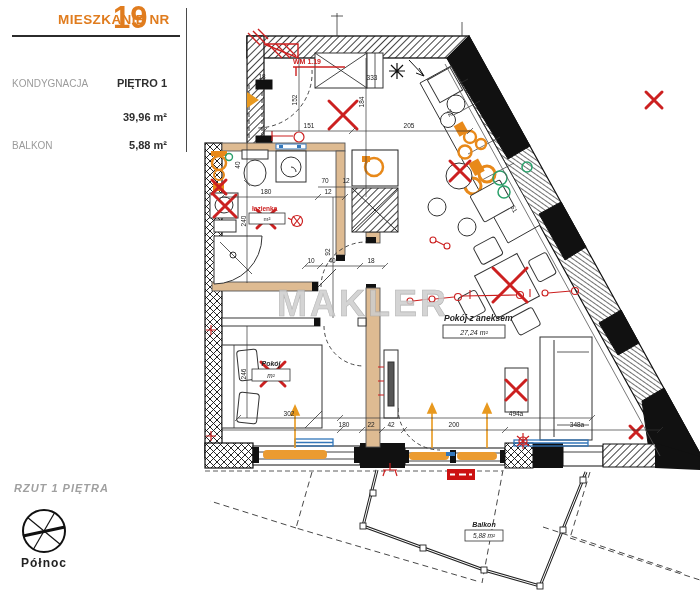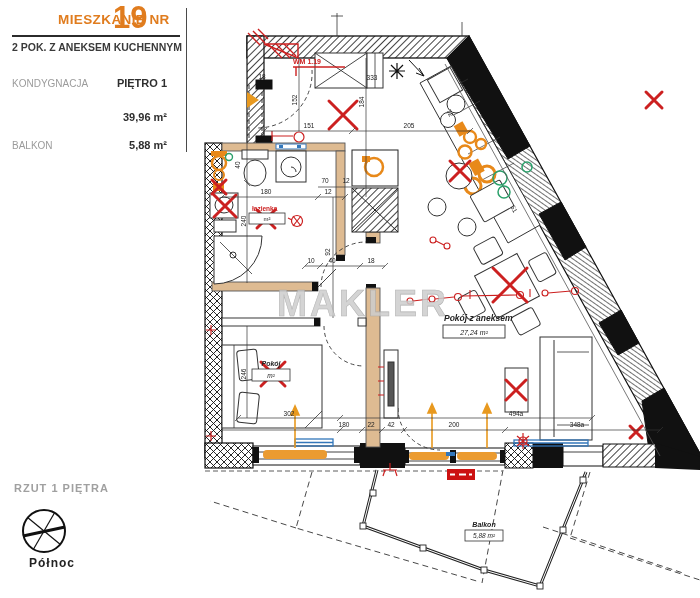--- a/index.html
+++ b/index.html
@@ -9,22 +9,22 @@
   .panel{position:absolute;left:0;top:0;width:195px;height:598px;}
   .title-label{position:absolute;left:14px;top:12px;font-size:13.5px;font-weight:bold;
         color:#E07C1E;letter-spacing:.4px;padding-left:44px;}
   .title-number{position:absolute;left:113px;top:0px;font-size:31px;font-weight:bold;color:#E07C1E;}
   .rule{position:absolute;left:12px;top:35px;width:168px;height:2px;background:#2b2b2b;}
   .subtitle{position:absolute;left:12px;top:41px;font-size:10.5px;font-weight:bold;color:#3a3a3a;}
   .vdiv{position:absolute;left:186px;top:8px;width:1px;height:144px;background:#4a4a4a;}
   .row-label{position:absolute;left:12px;font-size:10px;color:#9b9b9b;width:118px;line-height:11.5px;}
   .row-value{position:absolute;right:28px;font-size:11px;font-weight:bold;color:#2e2e2e;text-align:right;}
   .floor-caption{position:absolute;left:14px;top:482px;font-size:11px;font-weight:bold;
-        color:#a0a0a0;letter-spacing:1px;}
-  .compass-label{position:absolute;left:21px;top:556px;font-size:12px;font-weight:bold;color:#222;letter-spacing:1px;margin-left:8px;}
+        color:#a0a0a0;letter-spacing:1px;font-style:italic;}
+  .compass-label{position:absolute;left:21px;top:556px;font-size:12px;font-weight:bold;color:#222;letter-spacing:1px;}
 </style>
 </head>
 <body>
 
 <div id="page">
 
 <svg id="plan-svg" width="700" height="598" viewBox="0 0 700 598">
   <defs>
     <pattern id="h45" width="5" height="5" patternUnits="userSpaceOnUse" patternTransform="rotate(45)">
       <rect width="5" height="5" fill="#fff"></rect>
@@ -372,21 +372,20 @@
     <line x1="27" y1="517" x2="61" y2="545" stroke-width="1.2"></line>
     <line x1="55" y1="512" x2="33" y2="550" stroke-width="1.2"></line>
     <line x1="23" y1="536" x2="65" y2="527" stroke-width="3.2"></line>
   </g>
 </svg>
 
 <div class="panel">
   <div class="title-label">MIESZKANIE NR</div>
   <div class="title-number">19</div>
   <div class="rule"></div>
-  <div class="subtitle">2 POK. Z ANEKSEM KUCHENNYM</div>
   <div class="vdiv"></div>
 
   <div class="row-label" style="top:78px">KONDYGNACJA</div>
   <div class="row-value" style="top:77px">PIĘTRO 1</div>
 
   <div class="row-value" style="top:111px">39,96 m²</div>
 
   <div class="row-label" style="top:140px">BALKON</div>
   <div class="row-value" style="top:139px">5,88 m²</div>
 

